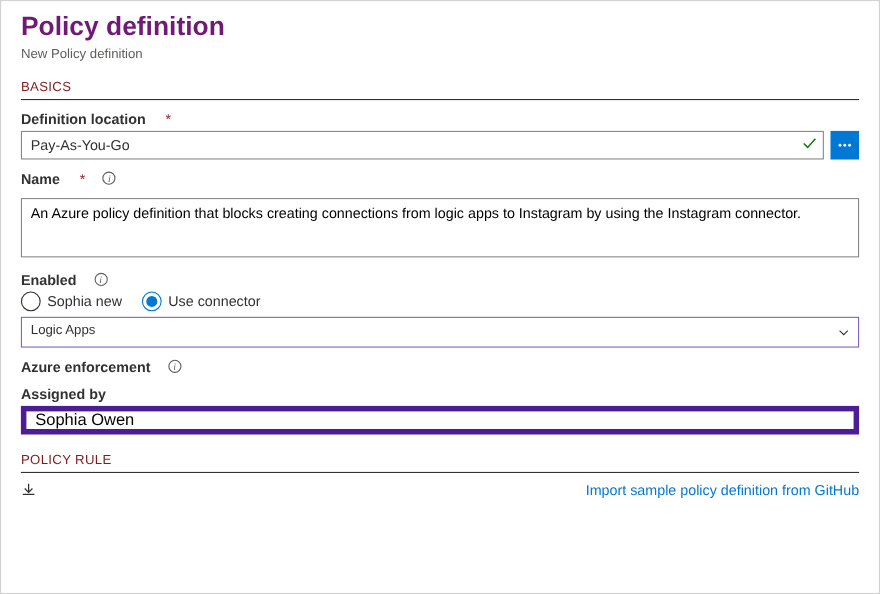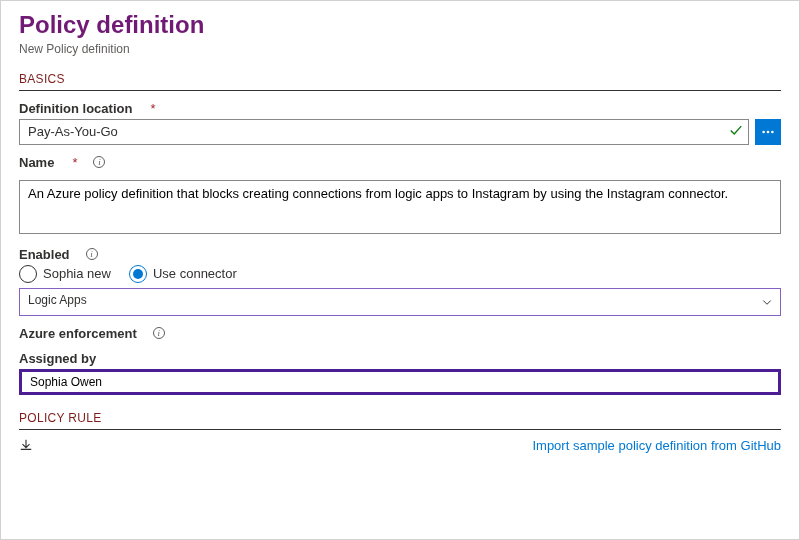--- a/index.html
+++ b/index.html
@@ -106,22 +106,22 @@
   .toggle-group {
     display: inline-flex; border: 1px solid #8a8886; border-radius: 13px;
     overflow: hidden; height: 24px; margin-top: 2px;
   }
   .toggle-seg {
     padding: 2px 12px; font-size: 13px; display: flex; align-items: center;
     cursor: pointer; background: #fff; color: #323130;
   }
   .toggle-seg.active { background: #0078d4; color: #fff; border-radius: 12px; }
   .assigned-input {
-    width: 100%; height: 26px; border: 3px solid #4c1d95;
-    padding: 3px 8px; font-size: 12px; font-family: inherit;
+    width: 100%; height: 26px; border: 5px solid #4c1d95;
+    padding: 3px 8px; font-size: 15px; font-family: inherit;
   }
   .import-link {
     display: flex; align-items: center; gap: 6px;
     color: #0078d4; font-size: 13px; margin-top: 8px; cursor: pointer; justify-content: space-between;
   }
   .import-link .dl-icon { width: 14px; height: 14px; color: #323130; }
 </style>
 </head>
 <body>
 

